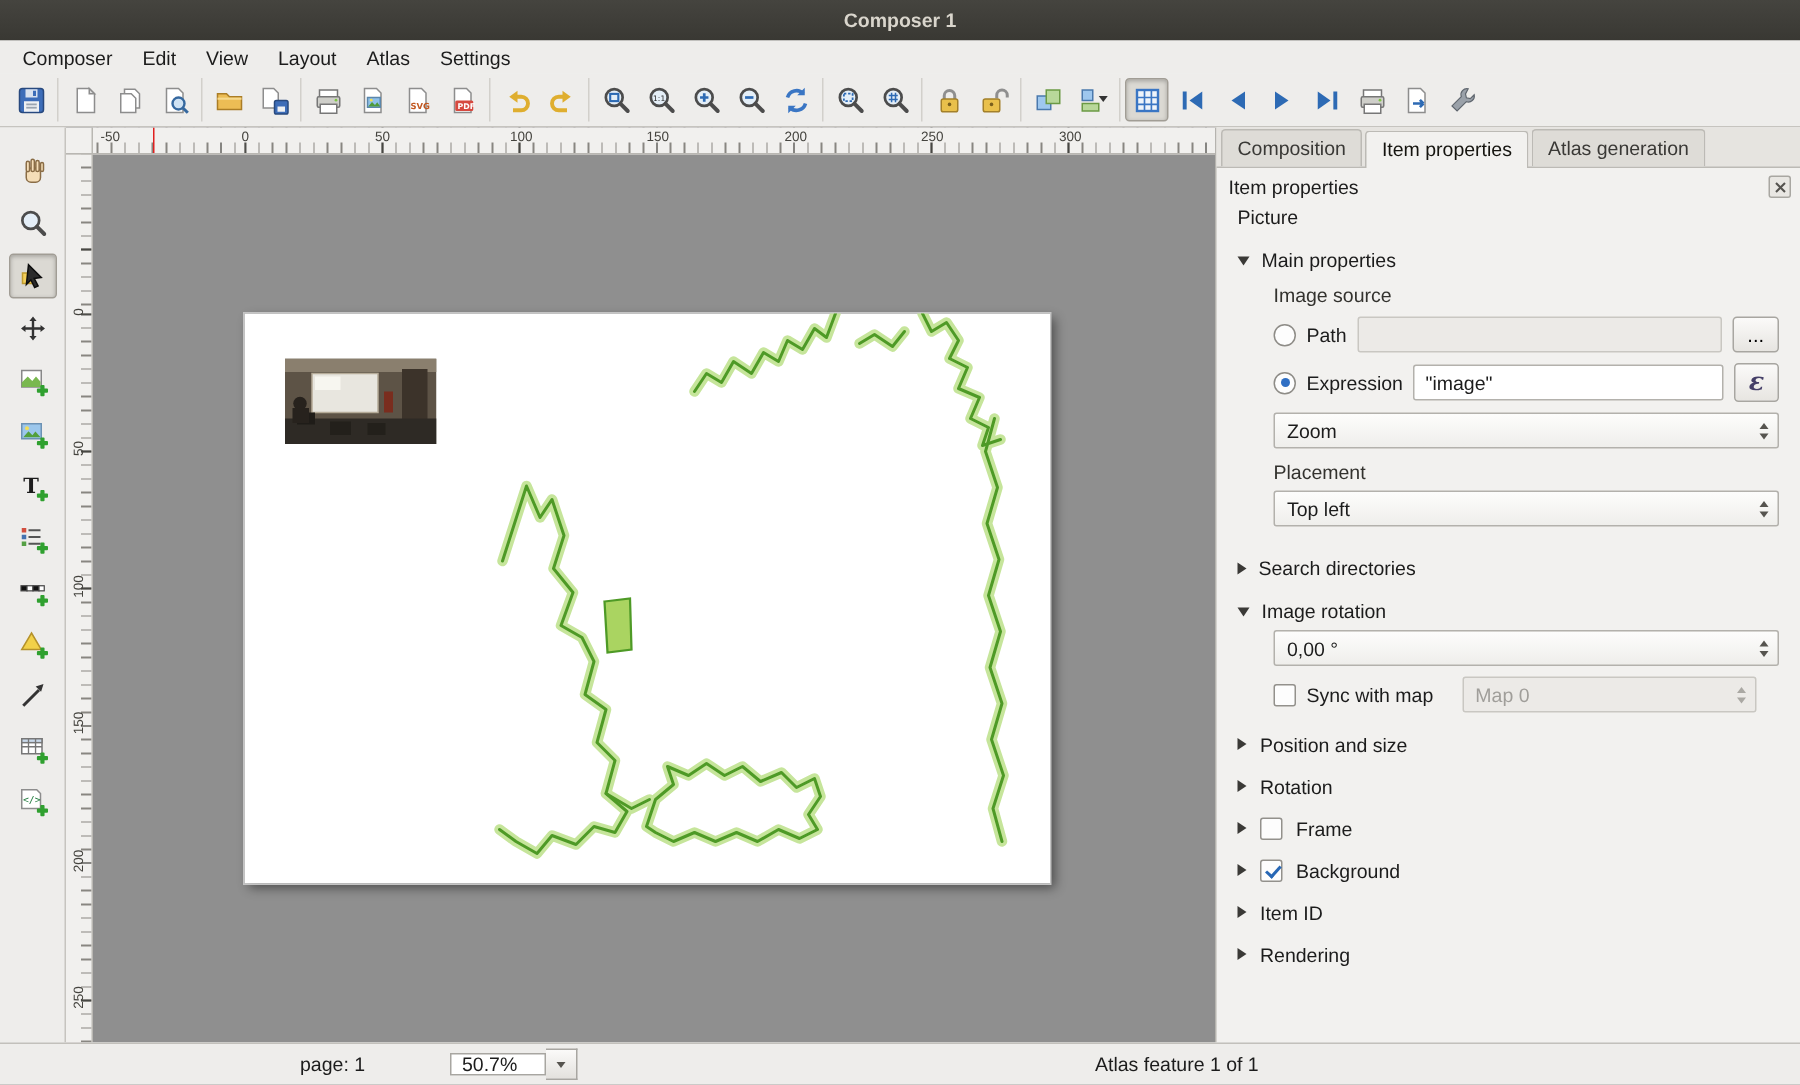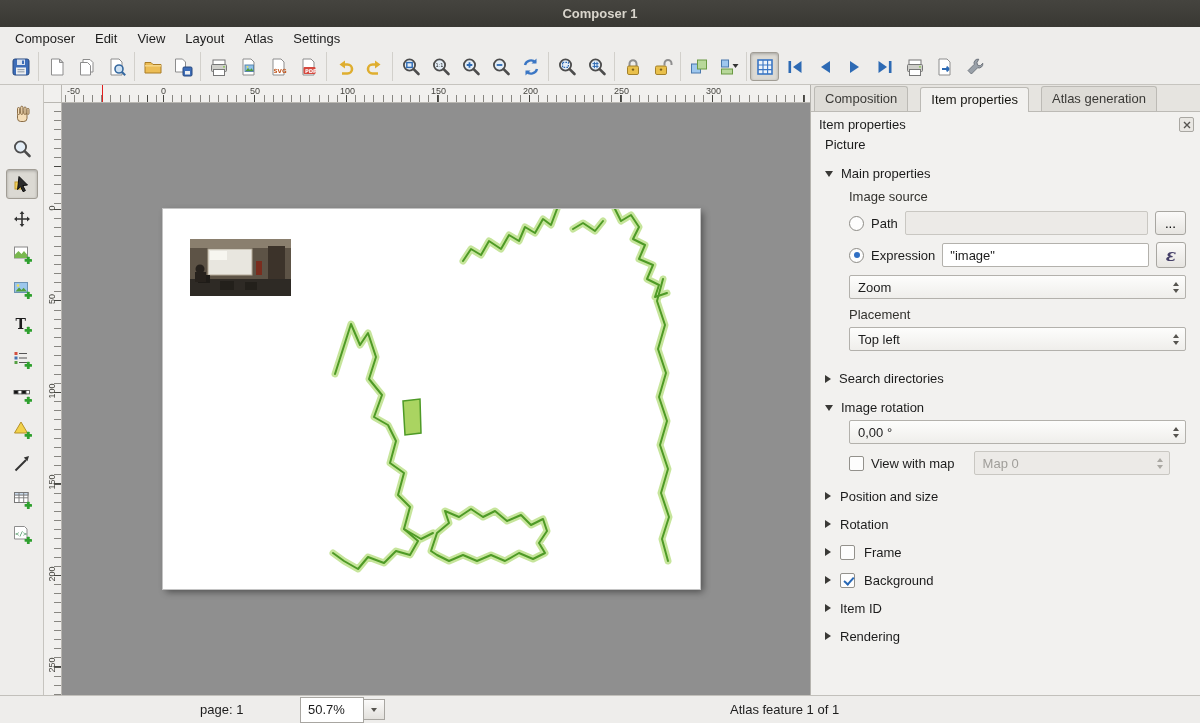--- a/index.html
+++ b/index.html
@@ -36,21 +36,21 @@
   .rlab{position:absolute;font-size:9px;color:#45443f;z-index:3;line-height:10px}
   .vruler .rlab{width:18px;text-align:center;transform:rotate(-90deg)}
   .hmarker{position:absolute;top:0;bottom:0;width:1px;background:#e01f1f;z-index:4}
   .workspace{position:absolute;left:18px;top:18px;right:0;bottom:0;overflow:hidden}
   .page{position:absolute;left:101px;top:106px;width:537px;height:380px;background:#fff;outline:1px solid #c4c4c4;box-shadow:3px 3px 7px rgba(0,0,0,.45)}
   .map-svg{position:absolute;left:0;top:0;width:537px;height:380px}
   .photo{position:absolute;left:27px;top:30px;width:101px;height:57px}
 
   
   .panel{width:390px;flex:none;background:#f2f1ef;border-left:1px solid #b5b3ae;display:flex;flex-direction:column;min-height:0}
-  .tabs{display:flex;align-items:flex-end;background:#e6e4e0;padding:3px 3px 0 3px;gap:12px;height:27px;flex:none;border-bottom:1px solid #bcbab5}
+  .tabs{display:flex;align-items:flex-end;background:#e6e4e0;padding:3px 3px 0 3px;gap:2px;height:27px;flex:none;border-bottom:1px solid #bcbab5}
   .tab{padding:4px 10px 5px;border:1px solid #bcbab5;border-bottom:none;border-radius:3px 3px 0 0;background:#dedcd7;color:#3a3936;white-space:nowrap}
   .tab[data-active="true"]{background:#f2f1ef;position:relative;top:1px;color:#15140f}
   .panel-head{display:flex;align-items:center;justify-content:space-between;padding:5px 6px 2px 8px;flex:none}
   .panel-close{width:15px;height:15px;border:1px solid #a9a7a2;background:#e9e7e3;display:flex;align-items:center;justify-content:center;border-radius:2px}
   .subtitle{font-weight:normal;padding:3px 8px 6px 14px;flex:none}
   .pcontent{flex:1;overflow:hidden;padding:0 14px 0 14px}
   .sec-head{display:flex;align-items:center;gap:8px;margin:8px 0 5px}
   .tri-d{width:0;height:0;border-left:4.5px solid transparent;border-right:4.5px solid transparent;border-top:6px solid #3a3936;flex:none}
   .tri-r{width:0;height:0;border-top:4.5px solid transparent;border-bottom:4.5px solid transparent;border-left:6px solid #3a3936;flex:none}
   .indent{padding-left:24px}
@@ -75,21 +75,21 @@
   .sec-row .cb{display:none}
   .sec-row[data-has-cb="true"] .cb{display:inline-block}
   .w-map{flex:none;width:196px;margin-left:12px}
 
   
   .statusbar{height:28px;flex:none;background:#eeedeb;border-top:1px solid #c2c0bb;position:relative}
   .statusbar>span,.statusbar>div{position:absolute;top:0;height:100%;display:flex;align-items:center}
   .sb-coords{left:8px;white-space:pre}
   .sb-page{left:200px}
   .sb-zoom{left:300px}
-  .sb-zoom-field{width:64px;height:26px;border:1px solid #a8a6a1;background:#fff;display:flex;align-items:center;padding:0 7px}
+  .sb-zoom-field{width:64px;height:15px;border:1px solid #a8a6a1;background:#fff;display:flex;align-items:center;padding:0 7px}
   .sb-zoom-btn{width:21px;height:21px;border:1px solid #a8a6a1;border-left:none;background:linear-gradient(#fbfaf9,#e3e1dd);display:flex;align-items:center;justify-content:center}
   .sb-atlas{left:730px}
 </style>
 </head>
 <body>
 
 <svg width="0" height="0" style="position:absolute" aria-hidden="true">
   <defs>
     <symbol id="i-disk" viewBox="0 0 22 22">
         <rect x="3" y="3" width="16" height="16" rx="2" fill="#3d6db8" stroke="#28497e"></rect>
@@ -728,21 +728,21 @@
         <div class="indent">
           <div class="spin">
             <span>0,00 °</span>
             <span class="arrows">
                 <span class="arr-u"></span>
                 <span class="arr-d"></span>
               </span>
           </div>
           <div class="row">
             <span class="cb" data-checked="false"></span>
-            <span>View with map</span>
+            <span>Sync with map</span>
             <div class="combo w-map" data-disabled="true">
               <span>Map 0</span>
               <span class="arrows">
                   <span class="arr-u"></span>
                   <span class="arr-d"></span>
                 </span>
             </div>
           </div>
         </div>
 

